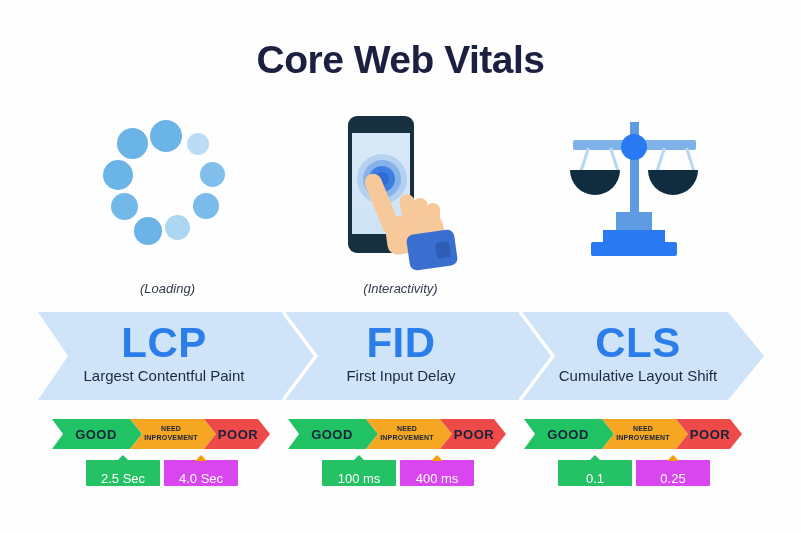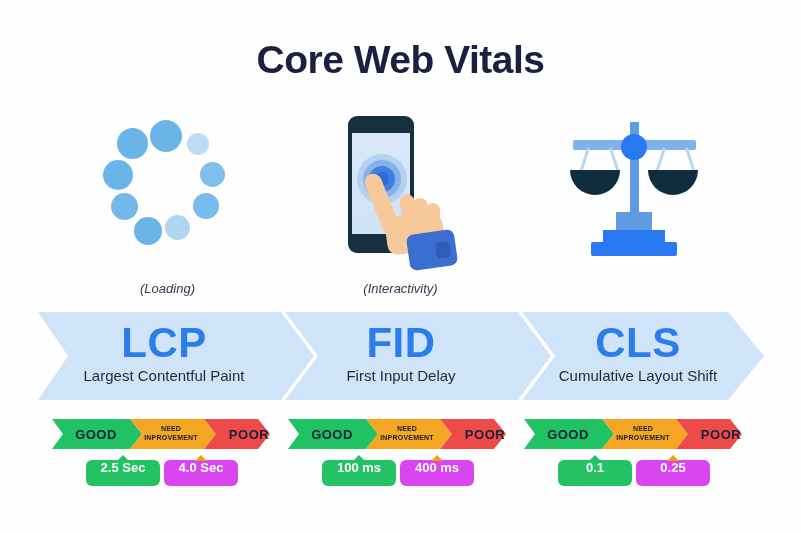--- a/index.html
+++ b/index.html
@@ -294,41 +294,41 @@
   .seg-need {
     left: 84px; width: 70px;
     font-size: 7px;
     color: #17223b;
     line-height: 1.25;
     text-align: center;
     letter-spacing: 0.2px;
     flex-direction: column;
   }
   .seg-poor {
-    left: 164px; width: 66px;
+    left: 153px; width: 66px;
     font-size: 13px;
     color: #17223b;
     letter-spacing: 0.5px;
   }
 
   .chips {
     position: relative;
     margin-top: 11px;
     height: 28px;
   }
   .chip {
     position: absolute;
     top: 0;
     height: 26px;
-    border-radius: 6px;
+    border-radius: 1px;
     color: #ffffff;
-    font-weight: bold;
+    font-weight: normal;
     font-size: 13px;
     display: flex;
-    align-items: flex-start;
+    align-items: flex-end;
     justify-content: center;
   }
   .chip .tip {
     position: absolute;
     top: -5px;
     left: 50%;
     margin-left: -6px;
     width: 0; height: 0;
     border-left: 6px solid transparent;
     border-right: 6px solid transparent;

